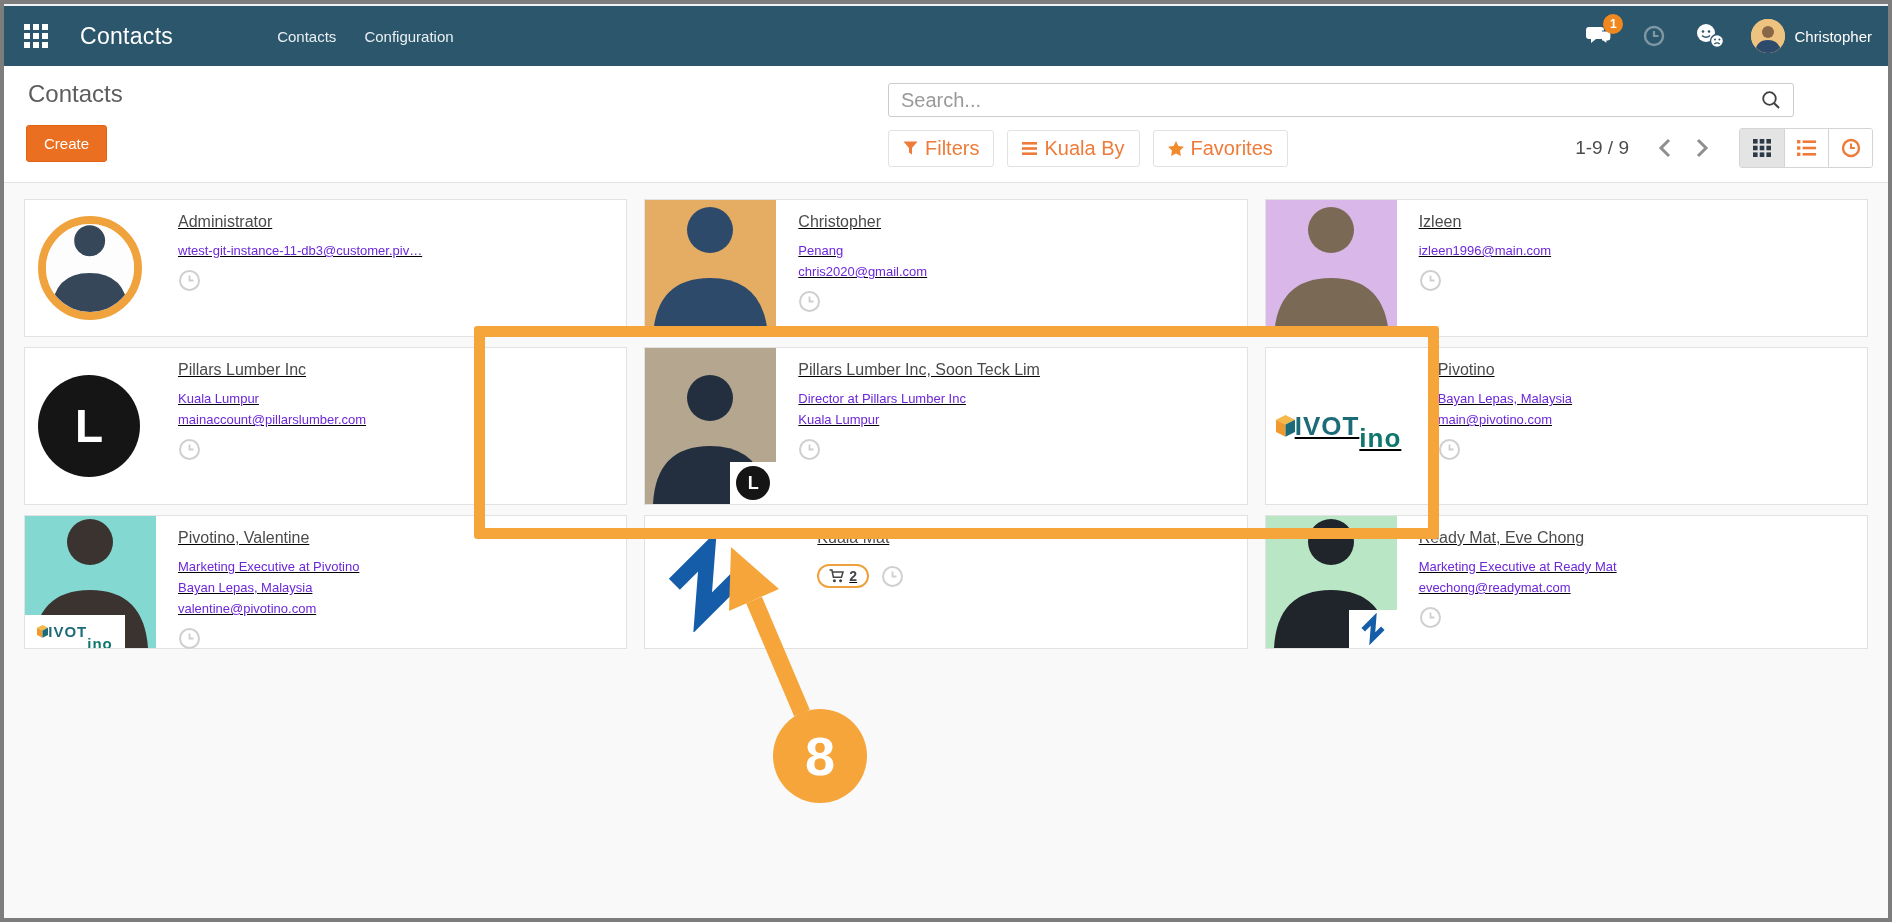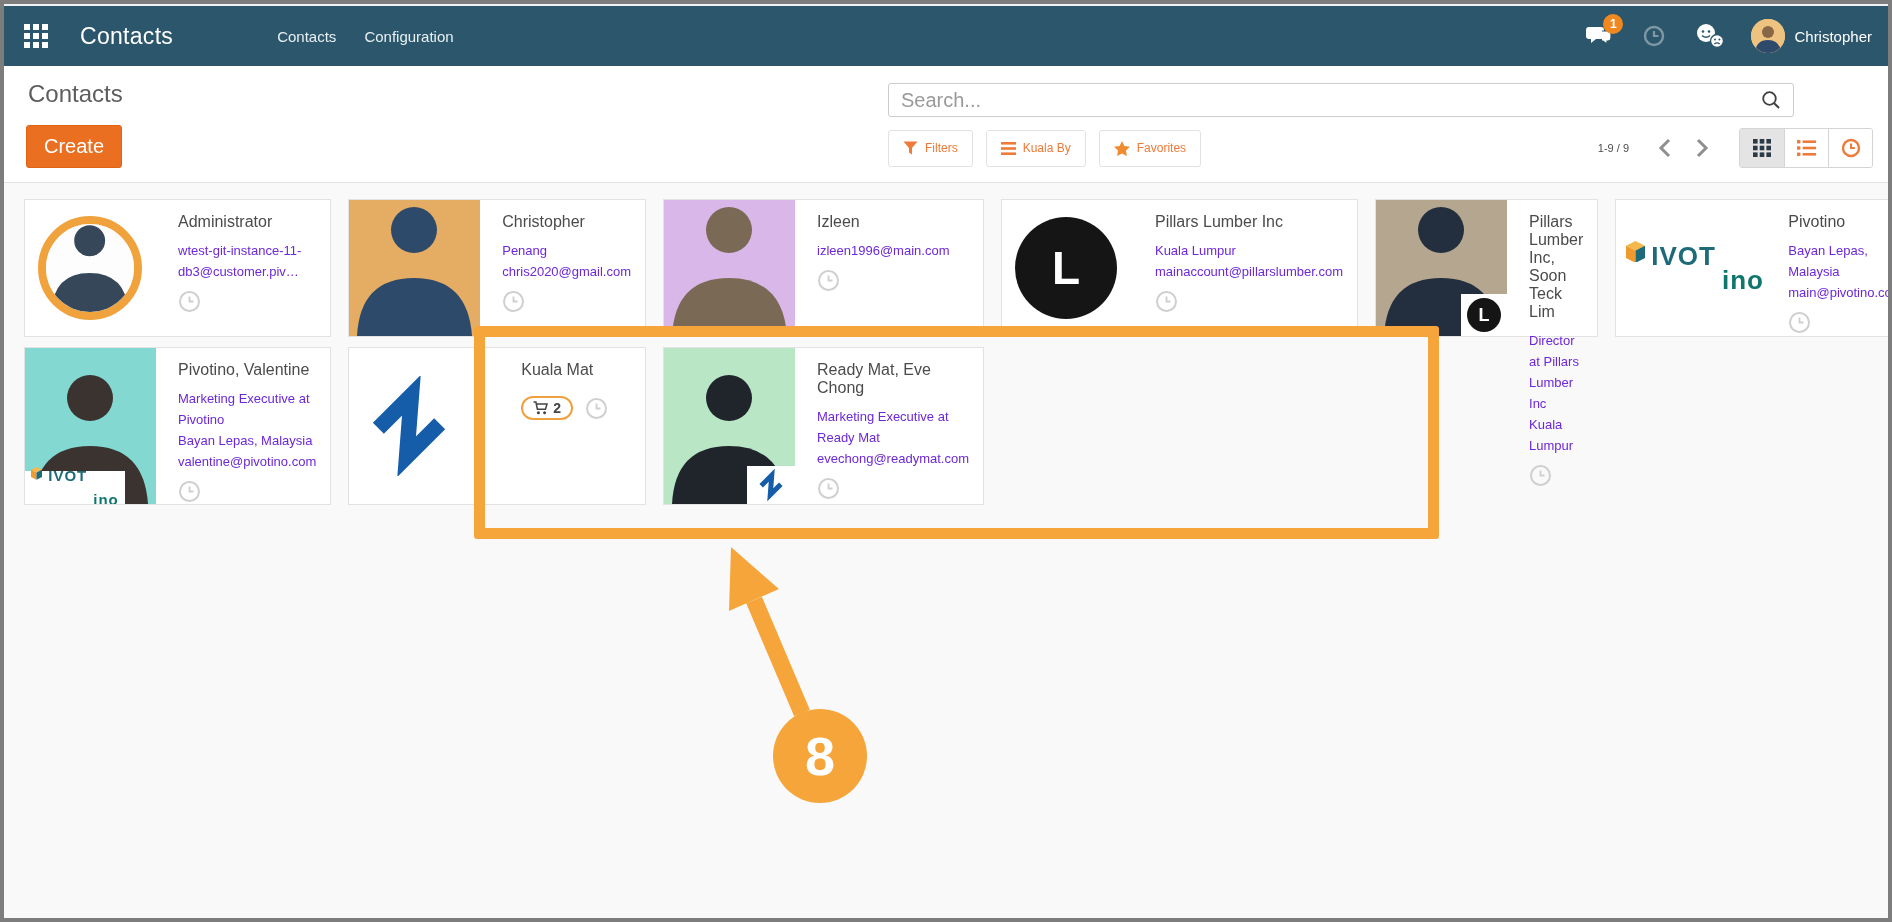--- a/index.html
+++ b/index.html
@@ -27,62 +27,62 @@
   .nav-badge { position:absolute; top:-8px; right:-10px; background:#f0881f; color:#fff;
     font-size:12px; font-weight:bold; min-width:20px; height:20px; border-radius:10px;
     display:flex; align-items:center; justify-content:center; padding:0 5px; }
   .user-menu { display:flex; align-items:center; gap:9px; cursor:pointer; }
   .user-avatar { width:34px; height:34px; border-radius:50%; overflow:hidden; background:#eec27f; position:relative; }
   .user-name { font-size:15px; color:#fff; }
   
   .control-panel { height:117px; background:#fff; border-bottom:1px solid #e3e3e3; position:relative; }
   .breadcrumb { position:absolute; left:24px; top:14px; font-size:24px; color:#5d5d5d; }
   .create-btn { position:absolute; left:22px; top:59px; background:#eb6f20; color:#fff; border:1px solid #e06314;
-    font-size:20px; padding:9px 17px; border-radius:3px; cursor:pointer; font-family:inherit; }
+    font-size:15px; padding:9px 17px; border-radius:3px; cursor:pointer; font-family:inherit; }
   .search-box { position:absolute; left:884px; top:17px; width:906px; height:34px;
     border:1px solid #cbcbcb; border-radius:3px; background:#fff; display:flex; align-items:center; }
   .search-box input { flex:1; border:none; outline:none; font-size:20px; color:#444; padding:0 12px;
     font-family:inherit; background:transparent; }
   .search-box input::placeholder { color:#9a9a9a; }
   .search-ico { padding:0 12px 0 6px; display:flex; cursor:pointer; }
   .cp-bottom { position:absolute; left:884px; right:15px; top:62px; display:flex; align-items:center; }
   .f-btn { height:37px; background:#fff; border:1px solid #e2e2e2; border-radius:3px; cursor:pointer;
-    display:inline-flex; align-items:center; gap:7px; padding:0 14px; font-size:12px; color:#ee7b39;
+    display:inline-flex; align-items:center; gap:7px; padding:0 14px; font-size:20px; color:#ee7b39;
     font-family:inherit; margin-right:13px; }
   .pager { margin-left:auto; display:flex; align-items:center; gap:4px; }
-  .pager-txt { font-size:11px; color:#4c4c4c; margin-right:14px; }
+  .pager-txt { font-size:19px; color:#4c4c4c; margin-right:14px; }
   .pg-btn { width:34px; height:34px; background:transparent; border:none; cursor:pointer;
     display:flex; align-items:center; justify-content:center; }
   .switcher { display:flex; margin-left:20px; border:1px solid #d4d4d4; border-radius:3px; overflow:hidden; }
   .sw-btn { width:44px; height:38px; background:#fff; border:none; border-left:1px solid #d4d4d4; cursor:pointer;
     display:flex; align-items:center; justify-content:center; }
   .sw-btn:first-child { border-left:none; }
   .sw-btn.active { background:#e4e4e4; }
   
-  .kanban { padding:16px 20px; display:grid; grid-template-columns:repeat(6,1fr);
-    grid-template-rows:138px 158px 134px; column-gap:17px; row-gap:10px; }
+  .kanban { padding:16px 20px; display:grid; grid-template-columns:repeat(3,1fr);
+    grid-template-rows:138px 158px 134px; column-gap:17px; row-gap:10px;text-decoration:underline; }
   .card { background:#fff; border:1px solid #e2e2e2; display:flex; overflow:visible; cursor:pointer; position:relative; }
   .card-img { width:131px; flex:none; position:relative; overflow:hidden; }
   .card-img.wide { width:150px; overflow:visible; display:flex; align-items:center; }
   .card-img .photo-fill { position:absolute; inset:0; }
   .card-body { flex:1; padding:13px 14px 8px 22px; display:flex; flex-direction:column; }
   .card-title { font-size:16px; color:#4b4b4b; margin-bottom:9px; }
   .card-line { font-size:13px; color:#6d28d9; line-height:21px; }
   .card-foot { margin-top:8px; display:flex; align-items:center; gap:12px; }
   .ring-avatar { width:104px; height:104px; border-radius:50%; border:8px solid #f0a23d; background:#fdfdfd;
     position:absolute; left:13px; top:50%; transform:translateY(-50%); overflow:hidden; }
   .letter-avatar { width:102px; height:102px; border-radius:50%; background:#151515; color:#fff;
     font-size:46px; font-weight:bold; display:flex; align-items:center; justify-content:center;
     position:absolute; left:13px; top:50%; transform:translateY(-50%); }
   .corner-badge { position:absolute; background:#fff; display:flex; align-items:center; justify-content:center; }
   .cb-br { right:0; bottom:0; }
   .cb-bl { left:0; bottom:0; }
   .mini-letter { width:34px; height:34px; border-radius:50%; background:#151515; color:#fff;
     font-size:18px; font-weight:bold; display:flex; align-items:center; justify-content:center; }
-  .pvlogo { display:inline-flex; align-items:flex-start; gap:6px; font-weight:bold; white-space:nowrap; }
+  .pvlogo { display:inline-flex; align-items:center; gap:0; font-weight:bold; white-space:nowrap; }
   .pvlogo .pv-teal { color:#1d6b79; letter-spacing:1px; }
   .pvlogo .pv-orange { color:#0f766e; letter-spacing:1px;margin-top:24px; }
   .cart-pill { display:inline-flex; align-items:center; gap:4px; border:2px solid #f0a13f; border-radius:13px;
     padding:2px 10px; background:#fff; color:#444; font-size:14px; font-weight:bold; cursor:pointer; }
   
   .ann-box { position:absolute; left:470px; top:322px; width:965px; height:213px;
     border:11px solid #f5a53a; border-radius:3px; pointer-events:none; z-index:40; }
   .ann-svg { position:absolute; left:0; top:0; width:1892px; height:922px; pointer-events:none; z-index:41; }
 </style>
 </head>

